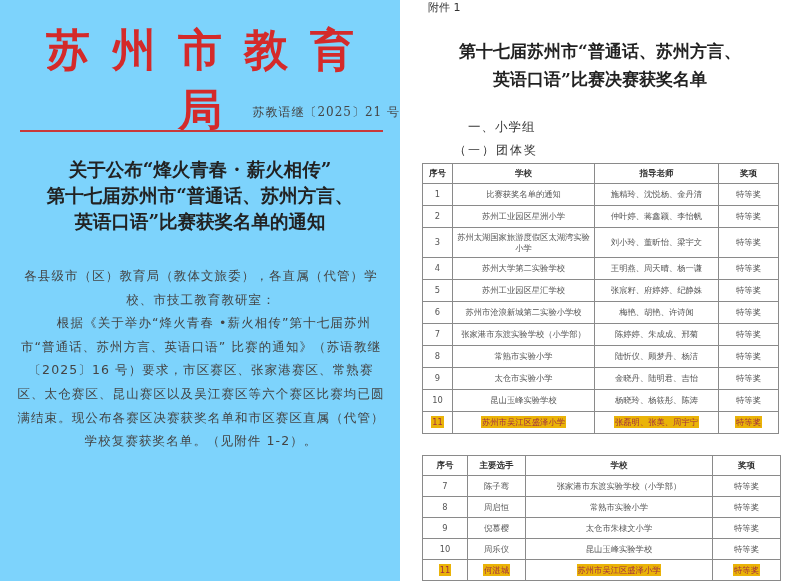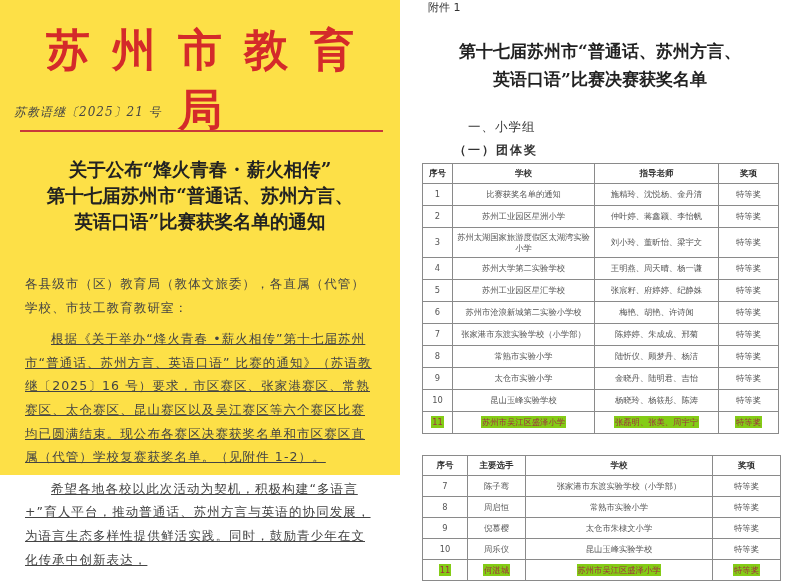--- a/index.html
+++ b/index.html
@@ -1,76 +1,76 @@
 <!DOCTYPE html>
 <html><head>
 <meta charset="utf-8">
 <style>
   * { box-sizing: border-box; margin: 0; padding: 0; }
   html, body { width: 800px; height: 581px; overflow: hidden; background: #ffffff; }
   body { position: relative; font-family: "DejaVu Serif", "Liberation Serif", serif; color: #333; }
 
   
-  .left-page { position: absolute; left: 0; top: 0; width: 400px; height: 475px; background: #fde047; }
+  .left-page { position: absolute; left: 0; top: 0; width: 400px; height: 581px; background: #7dd3fc; }
   .masthead {
     position: absolute; left: 0; top: 20px; width: 400px; text-align: center;
     color: #d42a2a; font-size: 44px; font-weight: bold; letter-spacing: 22px;
     padding-left: 22px; line-height: 60px;
     font-family: "DejaVu Serif", "Liberation Serif", serif;
   }
   .doc-number {
-    position: absolute; left: 14px; top: 104px; width: 400px; text-align: left;
-    font-size: 12px; color: #444; letter-spacing: 1px; font-style: italic;
+    position: absolute; left: 0; top: 104px; width: 400px; text-align: right;
+    font-size: 12px; color: #444; letter-spacing: 1px;
   }
   .red-rule { position: absolute; left: 20px; top: 130px; width: 363px; height: 2px; background: #c8383a; }
   .notice-title {
     position: absolute; left: 0; top: 157px; width: 400px; text-align: center;
     font-size: 18.5px; font-weight: bold; color: #222; line-height: 26px;
   }
   .notice-title div { white-space: nowrap; }
   .body-text {
     position: absolute; left: 17px; top: 264px; width: 368px;
     font-size: 12.5px; color: #444; line-height: 23.6px; letter-spacing: 1.1px;
     font-family: "DejaVu Sans", "Liberation Sans", sans-serif;
   }
-  .body-text p { margin: 8px; }
-  .body-text .indent { text-indent: 26px; text-decoration: underline; }
+  .body-text p { margin: 0; text-align: center; }
+  .body-text .indent { text-indent: 26px; }
 
   
   .right-page { position: absolute; left: 400px; top: 0; width: 400px; height: 581px; background: #fff; }
   .attachment-label {
     position: absolute; left: 28px; top: 0; font-size: 11px; color: #333;
     font-family: "DejaVu Sans", "Liberation Sans", sans-serif;
   }
   .list-title {
     position: absolute; left: 0; top: 37px; width: 400px; text-align: center;
     font-size: 17px; font-weight: bold; color: #222; line-height: 28px;
   }
   .list-title div { white-space: nowrap; }
   .section-heading {
     position: absolute; left: 52px; top: 119px; font-size: 12.5px; color: #333;
     font-family: "DejaVu Sans", "Liberation Sans", sans-serif; letter-spacing: 1px; margin-left: 16px;
   }
   .subsection-heading {
     position: absolute; left: 54px; top: 142px; font-size: 12px; color: #333;
-    font-family: "DejaVu Sans", "Liberation Sans", sans-serif; letter-spacing: 2px; font-weight: bold;
+    font-family: "DejaVu Sans", "Liberation Sans", sans-serif; letter-spacing: 2px;
   }
 
   table.award {
     position: absolute; border-collapse: collapse;
     font-family: "DejaVu Sans", "Liberation Sans", sans-serif;
     font-size: 8.3px; color: #555; table-layout: fixed;
   }
   table.award th, table.award td {
     border: 1px solid #8a8a8a; text-align: center; vertical-align: middle;
     padding: 0 2px; line-height: 11px; overflow: hidden;
   }
   table.award th { font-weight: bold; color: #333; font-size: 8.5px; }
   table.award tr.highlight td { color: #a03040; }
-  table.award tr.highlight td span { background: #84cc16; padding: 1px 1px; }
+  table.award tr.highlight td span { background: #eab308; padding: 1px 1px; }
 
   #team-table { left: 22px; top: 163px; width: 356px; }
   #team-table col.c1 { width: 30px; } #team-table col.c2 { width: 142px; }
   #team-table col.c3 { width: 124px; } #team-table col.c4 { width: 60px; }
   #team-table thead tr { height: 20px; }
   #team-table tbody tr { height: 22px; }
   #team-table tbody tr.tall { height: 30px; }
 
   #individual-table { left: 22px; top: 455px; width: 358px; }
   #individual-table col.c1 { width: 45px; } #individual-table col.c2 { width: 58px; }
@@ -86,21 +86,20 @@
   <div class="doc-number">苏教语继〔2025〕21 号</div>
   <div class="red-rule"></div>
   <div class="notice-title">
     <div>关于公布“烽火青春 · 薪火相传”</div>
     <div>第十七届苏州市“普通话、苏州方言、</div>
     <div>英语口语”比赛获奖名单的通知</div>
   </div>
   <div class="body-text">
     <p>各县级市（区）教育局（教体文旅委），各直属（代管）学校、市技工教育教研室：</p>
     <p class="indent">根据《关于举办“烽火青春 •薪火相传”第十七届苏州市“普通话、苏州方言、英语口语” 比赛的通知》（苏语教继〔2025〕16 号）要求，市区赛区、张家港赛区、常熟赛区、太仓赛区、昆山赛区以及吴江赛区等六个赛区比赛均已圆满结束。现公布各赛区决赛获奖名单和市区赛区直属（代管）学校复赛获奖名单。（见附件 1-2）。</p>
-    <p class="indent">希望各地各校以此次活动为契机，积极构建“多语言+”育人平台，推动普通话、苏州方言与英语的协同发展，为语言生态多样性提供鲜活实践。同时，鼓励青少年在文化传承中创新表达，</p>
   </div>
 </div>
 
 <div class="right-page">
   <div class="attachment-label">附件 1</div>
   <div class="list-title">
     <div>第十七届苏州市“普通话、苏州方言、</div>
     <div>英语口语”比赛决赛获奖名单</div>
   </div>
   <div class="section-heading">一、小学组</div>

